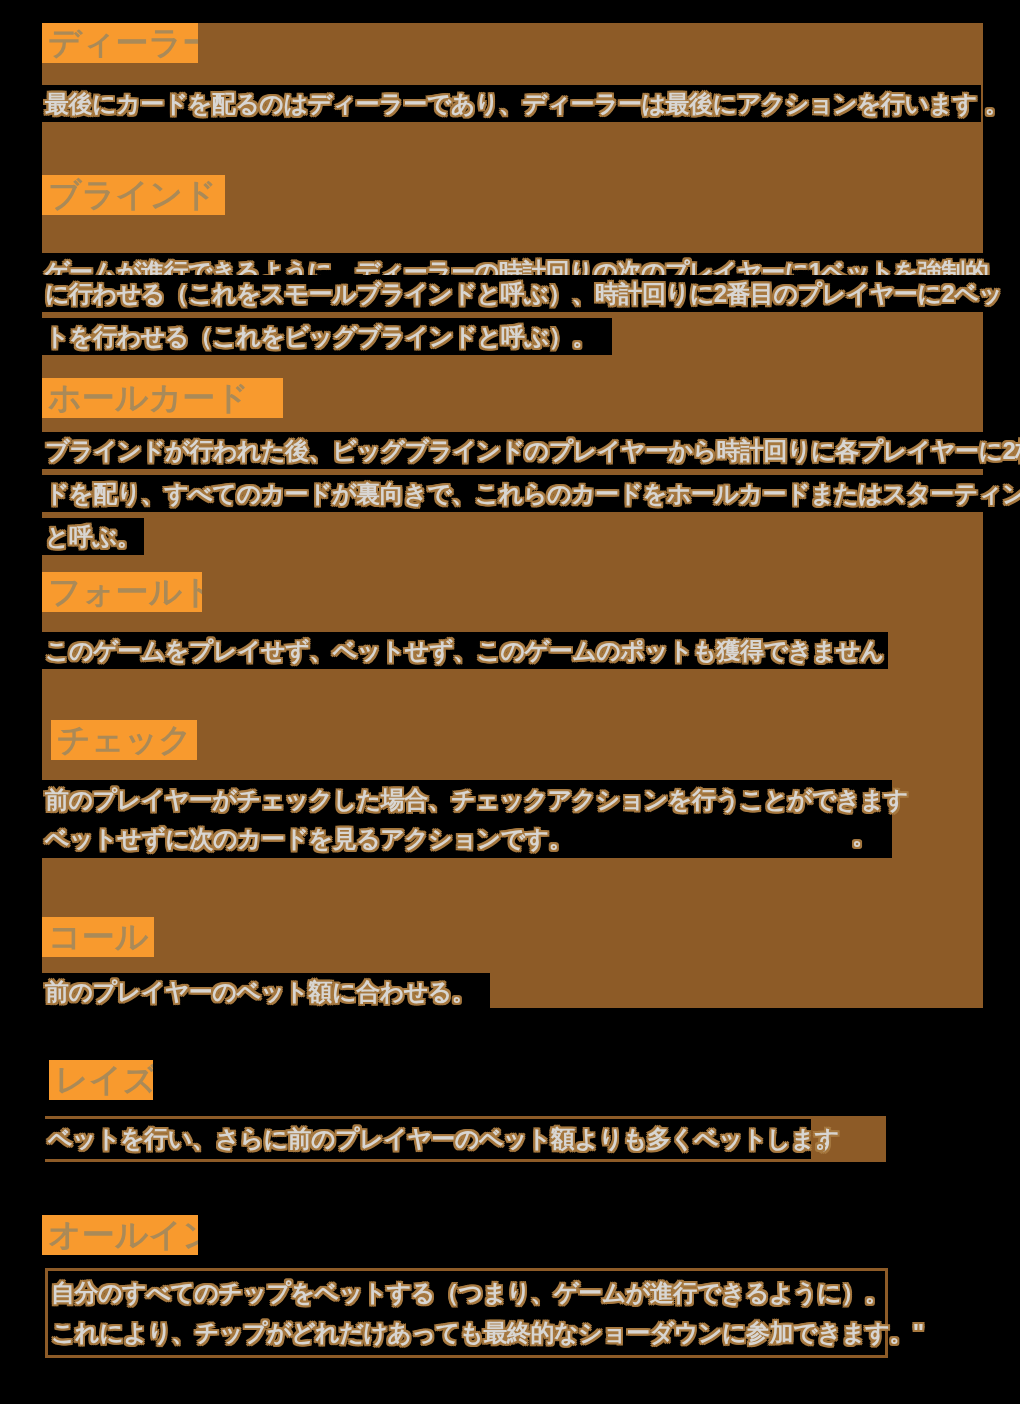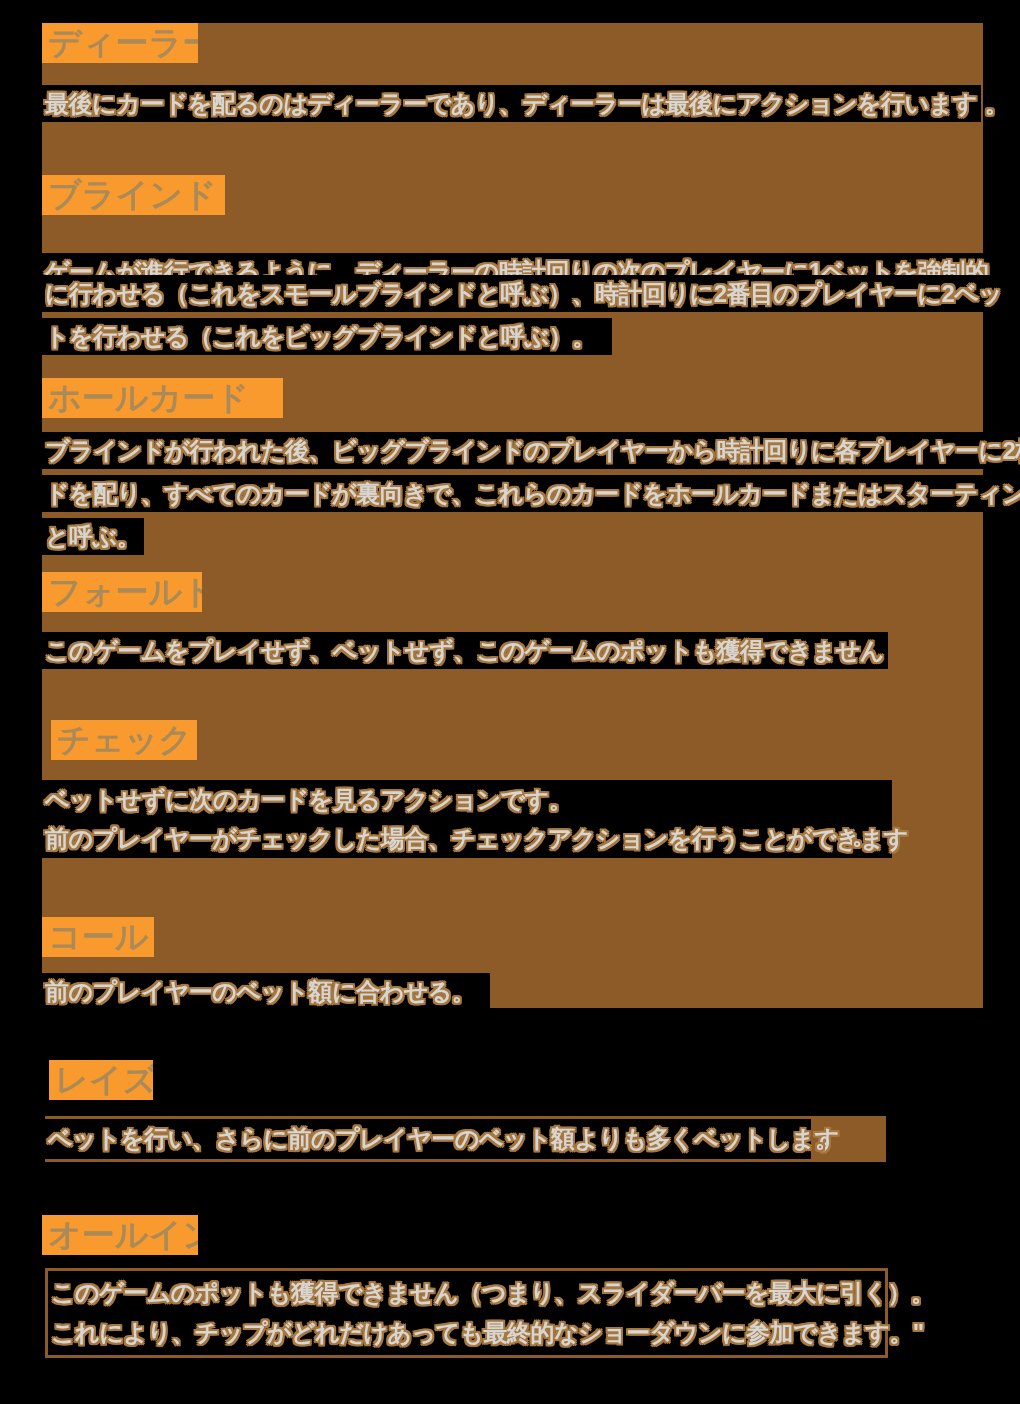--- a/index.html
+++ b/index.html
@@ -89,37 +89,37 @@
   <div class="badge b3">ホールカード</div>
   <div class="bline t3a"><span class="hl w920">ブラインドが行われた後、ビッグブラインドのプレイヤーから時計回りに各プレイヤーに2枚のカー</span></div>
   <div class="bline t3b"><span class="hl w920">ドを配り、すべてのカードが裏向きで、これらのカードをホールカードまたはスターティングハンド</span></div>
   <div class="bline t3c"><span class="hl w96">と呼ぶ。</span></div>
 
   <div class="badge b4">フォールド</div>
   <div class="bline t4"><span class="hl w808">このゲームをプレイせず、ベットせず、このゲームのポットも獲得できません</span></div>
 
   <div class="badge b5">チェック</div>
   <div class="solid5">
+    <span class="ln">前のプレイヤーがチェックした場合、チェックアクションを行うことができます</span>
     <span class="ln">ベットせずに次のカードを見るアクションです。</span>
-    <span class="ln">前のプレイヤーがチェックした場合、チェックアクションを行うことができます</span>
   </div>
   <div class="bline tail5">。</div>
 
   <div class="badge b6">コール</div>
   <div class="bline t6"><span class="hl w448">前のプレイヤーのベット額に合わせる。</span></div>
 
   <div class="badge b7">レイズ</div>
   <div class="para p7">
     <span class="blk">ベットを行い、さらに前のプレイヤーのベット額よりも多くベットします</span>
     <span class="tail7">。</span>
   </div>
 
   <div class="badge b8">オールイン</div>
   <div class="para p8">
     <span class="blk">
-      <span class="ln">このゲームのポットも獲得できません（つまり、スライダーバーを最大に引く）。</span>
+      <span class="ln">自分のすべてのチップをベットする（つまり、ゲームが進行できるように）。</span>
       <span class="ln">これにより、チップがどれだけあっても最終的なショーダウンに参加できます。"</span>
     </span>
   </div>
 
   <div class="strip"></div>
 
 </div>
 
 </body></html>

